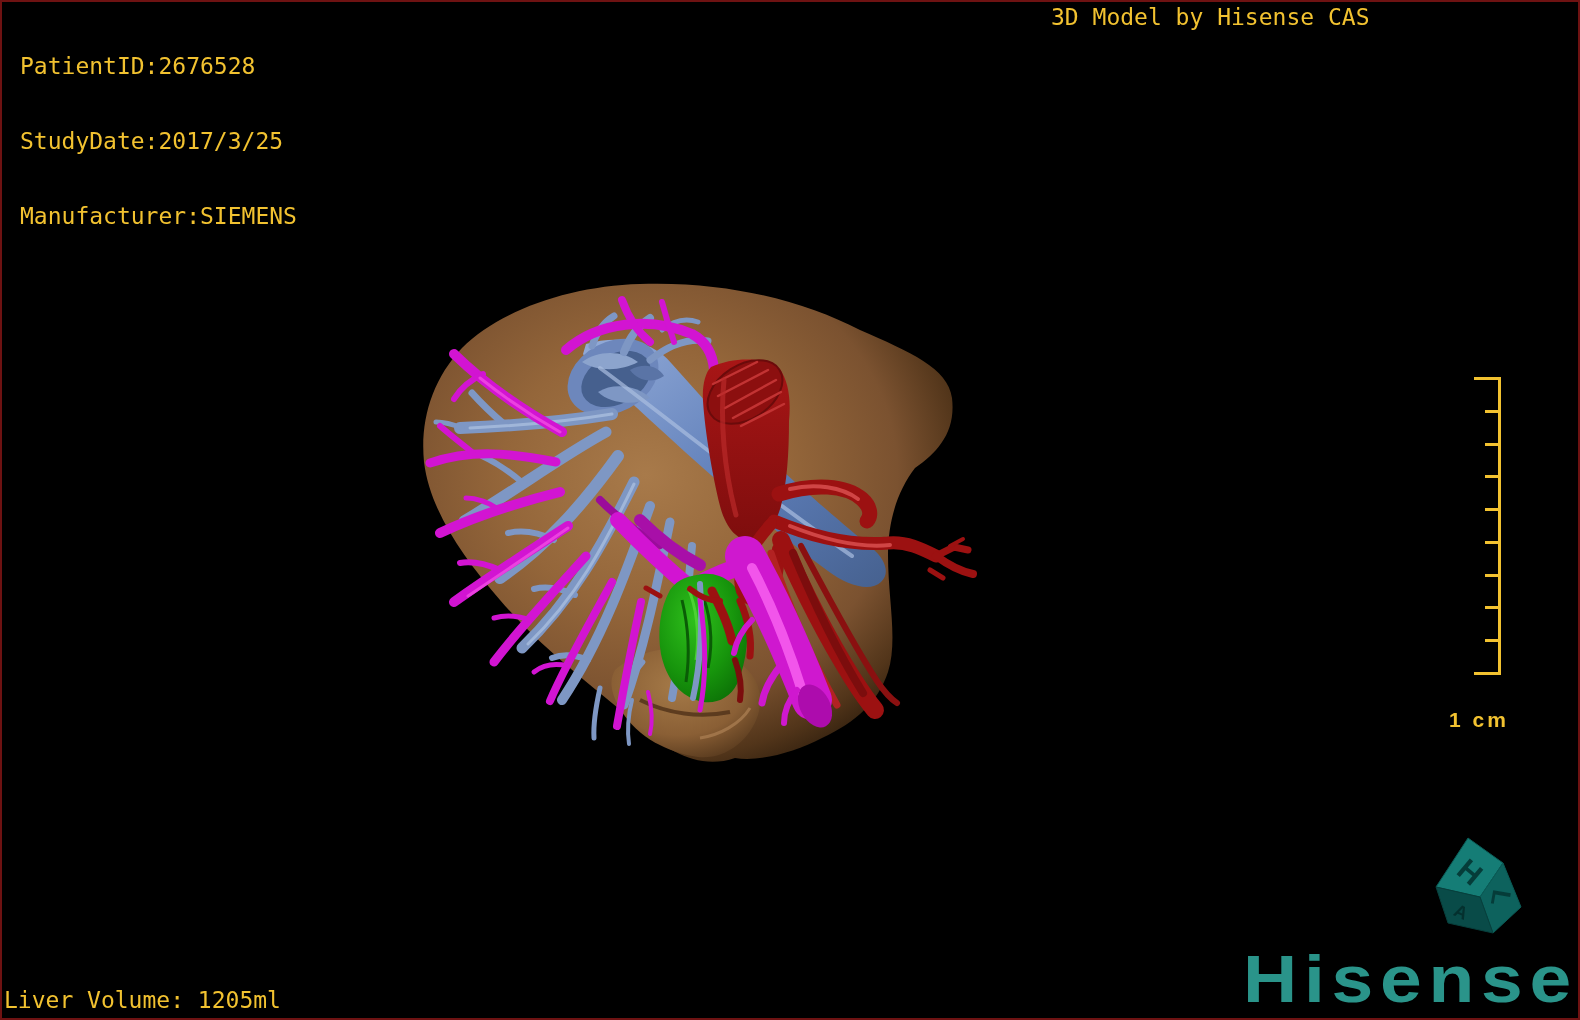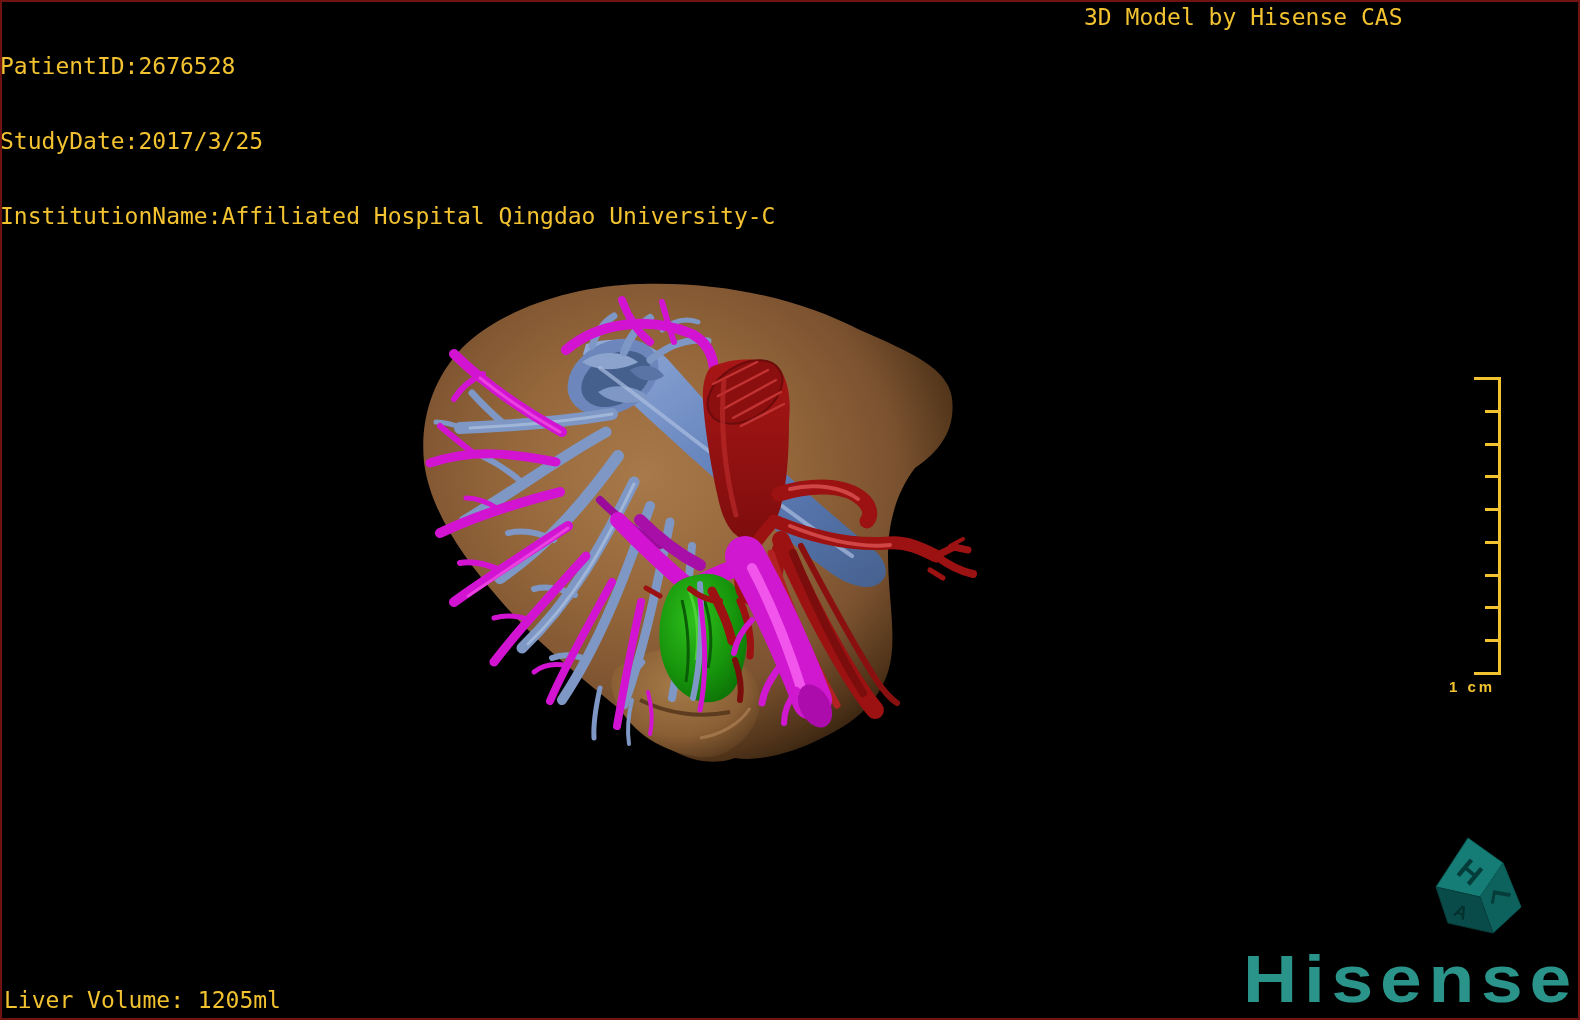--- a/index.html
+++ b/index.html
@@ -8,35 +8,35 @@
     --portal-vein-magenta:#d214d2; --artery-red:#9c1111; --gallbladder-green:#1ca30e;
   }
   *{margin:0;padding:0;box-sizing:border-box;}
   html,body{background:#111;}
   .screen{
     position:relative;width:1580px;height:1020px;background:var(--background);
     overflow:hidden;font-family:"DejaVu Sans Mono",monospace;
   }
   .frame{position:absolute;inset:0;border:2px solid var(--border-red);pointer-events:none;z-index:30;}
   .meta{color:var(--overlay-text);font-size:23px;line-height:25px;white-space:pre;z-index:20;position:absolute;}
-  .top-left{left:0;top:4px;}
-  .top-right{left:1084px;top:5px;text-align:center;}
+  .top-left{left:20px;top:4px;}
+  .top-right{left:1051px;top:5px;text-align:center;}
   .volume{left:4px;top:988px;}
   .viewport{position:absolute;left:0;top:0;width:1580px;height:1020px;z-index:5;cursor:grab;}
   .viewport svg{position:absolute;left:390px;top:250px;width:620px;height:530px;}
   .g-blue{stroke:var(--hepatic-vein-blue);}
   .g-mag{stroke:var(--portal-vein-magenta);}
   .g-red{stroke:var(--artery-red);}
   .scalebar{position:absolute;left:1473px;top:377px;width:28px;height:298px;z-index:20;}
   .scalebar .rail{position:absolute;right:0;top:0;width:3px;height:298px;background:var(--overlay-text);}
   .scalebar .tick{position:absolute;right:0;height:3px;width:16px;background:var(--overlay-text);}
   .scalebar .tick.long{width:27px;}
   .scale-label{
-    position:absolute;left:1449px;top:678px;z-index:20;color:var(--overlay-text);
-    font-family:"Liberation Sans",sans-serif;font-weight:bold;font-size:15px;letter-spacing:3px;
+    position:absolute;left:1449px;top:708px;z-index:20;color:var(--overlay-text);
+    font-family:"Liberation Sans",sans-serif;font-weight:bold;font-size:21px;letter-spacing:3px;
   }
   .brand-cube{position:absolute;left:1428px;top:832px;width:100px;height:108px;z-index:20;}
   .wordmark{
     position:absolute;left:1243px;top:940px;z-index:20;color:var(--brand-teal);
     font-family:"Liberation Sans",sans-serif;font-weight:bold;font-size:67px;letter-spacing:6px;
     transform:scaleX(1.12);transform-origin:left top;white-space:nowrap;
   }
 </style>
 </head>
 <body>
@@ -184,21 +184,21 @@
         <path d="M 782,664 C 772,676 764,690 762,703" stroke="#cf18cf" stroke-width="7"></path>
         <path d="M 797,690 C 788,701 784,712 784,723" stroke="#cf18cf" stroke-width="6"></path>
         <path d="M 752,620 C 742,630 736,642 734,653" stroke="#cf18cf" stroke-width="6"></path>
       </g>
     </svg>
   </div>
 
   <div class="meta top-left">
     <div>PatientID:2676528</div>
     <div>StudyDate:2017/3/25</div>
-    <div>InstitutionName:Affiliated Hospital Qingdao University-C</div>
+    <div>Manufacturer:SIEMENS</div>
   </div>
 
   <div class="meta top-right">3D Model by Hisense CAS</div>
 
   <div class="scalebar">
     <div class="rail"></div>
   <div class="tick long" style="top: 0px;"></div>
       <div class="tick" style="top: 32.7778px;"></div>
       <div class="tick" style="top: 65.5556px;"></div>
       <div class="tick" style="top: 98.3333px;"></div>

